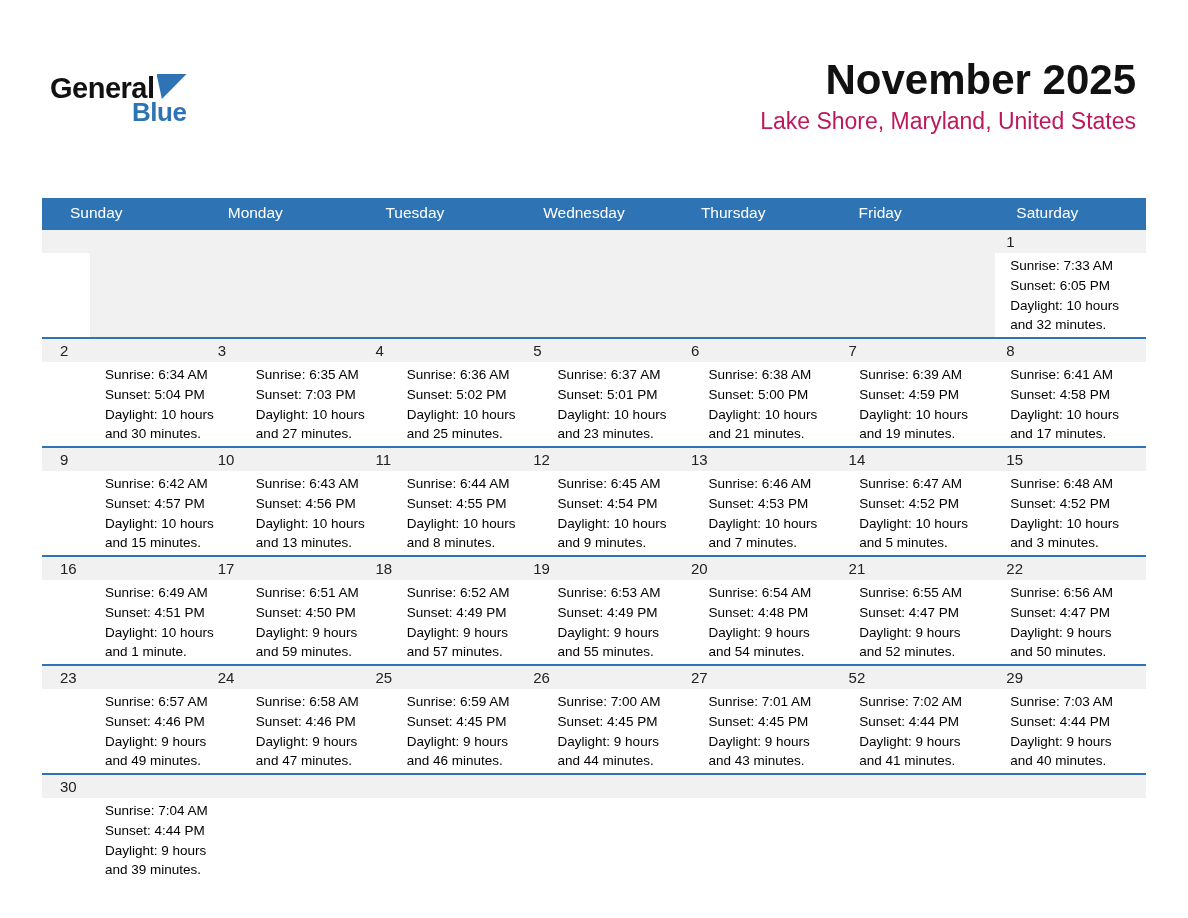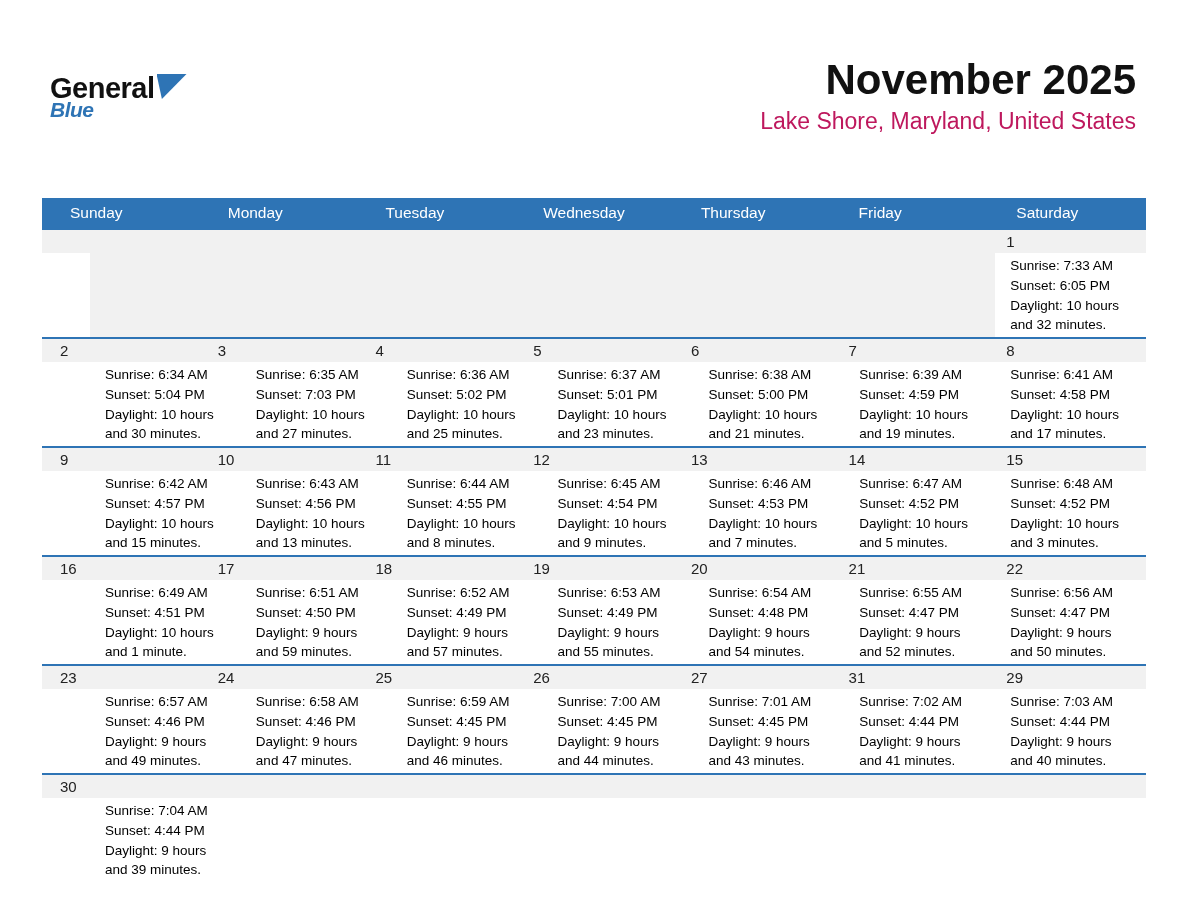--- a/index.html
+++ b/index.html
@@ -20,22 +20,22 @@
   .logo-row { display: flex; align-items: flex-start; }
   .logo-general {
     font-size: 29px; font-weight: bold; color: #111111; letter-spacing: -0.5px;
   }
   .logo-triangle {
     display: inline-block; width: 30px; height: 25px; margin-left: 2px;
     background: var(--accent, #2E74B5);
     clip-path: polygon(0 0, 100% 0, 18% 100%);
   }
   .logo-blue {
-    font-size: 21px; font-weight: bold; color: var(--accent, #2E74B5);
-    margin-top: -4px; letter-spacing: -0.5px; font-style: italic;
+    font-size: 26px; font-weight: bold; color: var(--accent, #2E74B5);
+    margin-left: 82px; margin-top: -4px; letter-spacing: -0.5px;
   }
 
   .page-title {
     position: absolute; right: 52px; top: 56px;
     font-size: 42px; font-weight: bold; color: #111111;
   }
   .location-subtitle {
     position: absolute; right: 52px; top: 108px;
     font-size: 23px; font-weight: normal; color: #be185d;
   }
@@ -282,21 +282,21 @@
           </div>
         </div>
       </div>
       <div class="week">
         <div class="numbers">
           <div class="num-cell">23</div>
           <div class="num-cell">24</div>
           <div class="num-cell">25</div>
           <div class="num-cell">26</div>
           <div class="num-cell">27</div>
-          <div class="num-cell">31</div>
+          <div class="num-cell">52</div>
           <div class="num-cell">29</div>
         </div>
         <div class="details">
           <div class="det-cell">
             <div>Sunrise: 6:57 AM</div>
             <div>Sunset: 4:46 PM</div>
             <div>Daylight: 9 hours</div>
             <div>and 49 minutes.</div>
           </div>
           <div class="det-cell">

